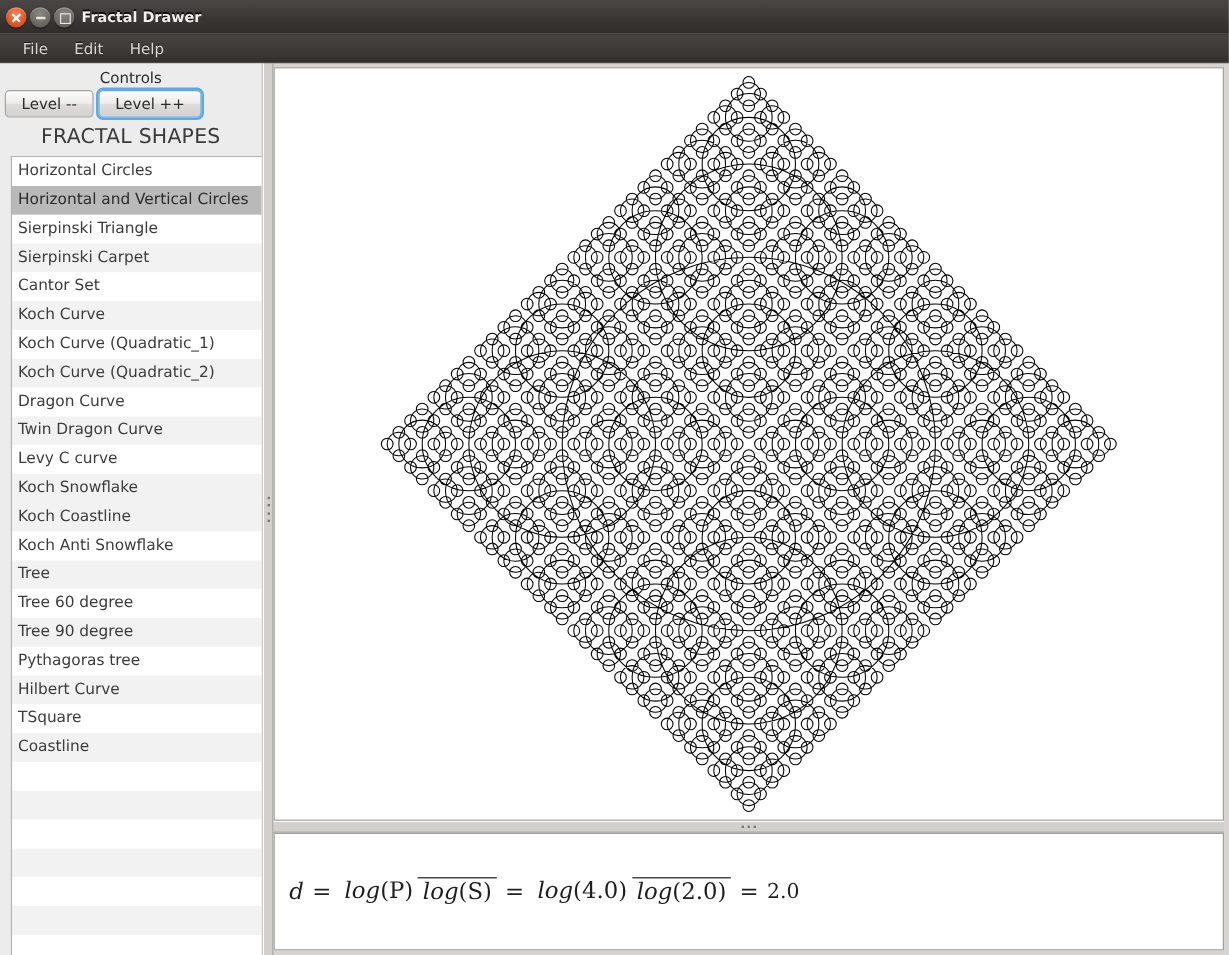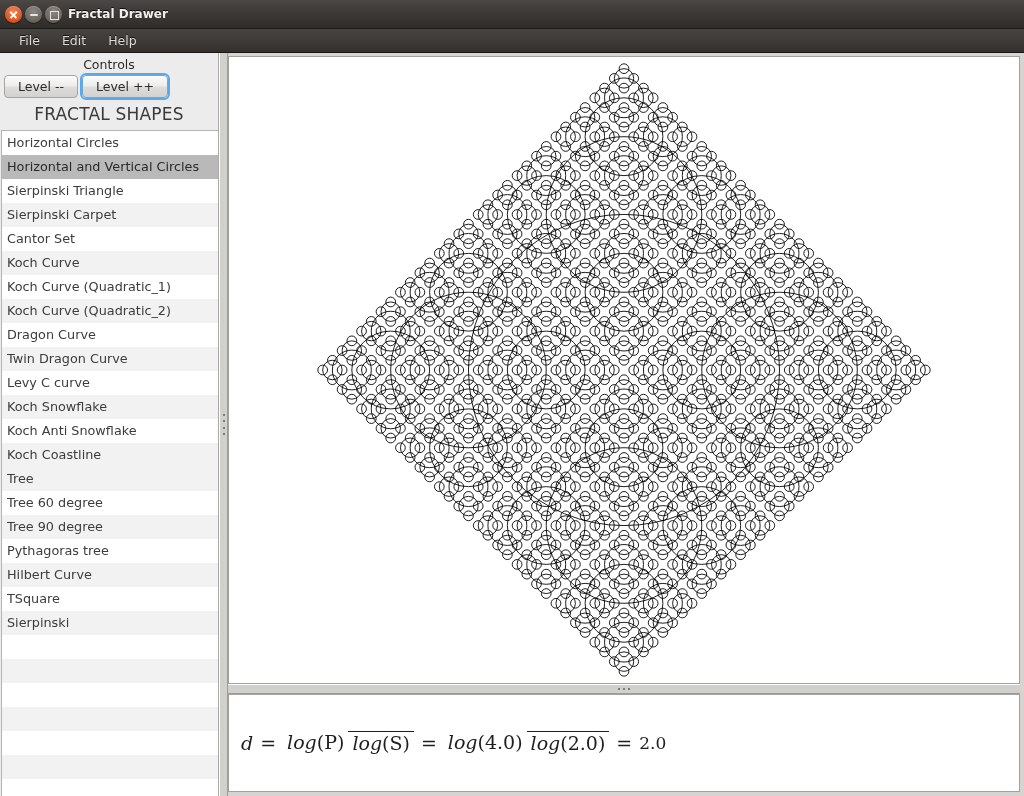--- a/index.html
+++ b/index.html
@@ -70,21 +70,21 @@
     outline:2px solid #5ca8e8;outline-offset:0px;
     border-color:#6aa9dd;
   }
   .shapes-title{
     text-align:center;font-size:17px;color:#3a3a3a;
     padding:2px 0 6px;background:#ececec;letter-spacing:.2px;
   }
   .listwrap{
     flex:1 1 auto;min-height:0;overflow:hidden;position:relative;
     border:1px solid #b4b4b4;border-right:none;border-bottom:none;
-    background:#ffffff;margin-left:1px;
+    background:#ffffff;margin-left:9px;
   }
   .listrow{
     height:24px;line-height:24px;font-size:12.8px;color:#3c3c3c;
     padding-left:5px;white-space:nowrap;overflow:hidden;cursor:default;
     background:#ffffff;
   }
   .listrow.alt{background:#f2f2f2;}
   .listrow.selected{background:#b9b9b9;color:#2a2a2a;}
 
   
@@ -175,29 +175,29 @@
           <div class="listrow">Sierpinski Triangle</div>
           <div class="listrow alt">Sierpinski Carpet</div>
           <div class="listrow">Cantor Set</div>
           <div class="listrow alt">Koch Curve</div>
           <div class="listrow">Koch Curve (Quadratic_1)</div>
           <div class="listrow alt">Koch Curve (Quadratic_2)</div>
           <div class="listrow">Dragon Curve</div>
           <div class="listrow alt">Twin Dragon Curve</div>
           <div class="listrow">Levy C curve</div>
           <div class="listrow alt">Koch Snowflake</div>
+          <div class="listrow alt">Koch Coastline</div>
           <div class="listrow">Koch Anti Snowflake</div>
-          <div class="listrow alt">Koch Coastline</div>
           <div class="listrow alt">Tree</div>
           <div class="listrow">Tree 60 degree</div>
           <div class="listrow alt">Tree 90 degree</div>
           <div class="listrow">Pythagoras tree</div>
           <div class="listrow alt">Hilbert Curve</div>
           <div class="listrow">TSquare</div>
-          <div class="listrow alt">Sierpinski</div>
+          <div class="listrow alt">Coastline</div>
           <div class="listrow"></div>
           <div class="listrow alt"></div>
           <div class="listrow"></div>
           <div class="listrow alt"></div>
           <div class="listrow"></div>
           <div class="listrow alt"></div>
         </div>
     </div>
 
     <div class="vsplit">

